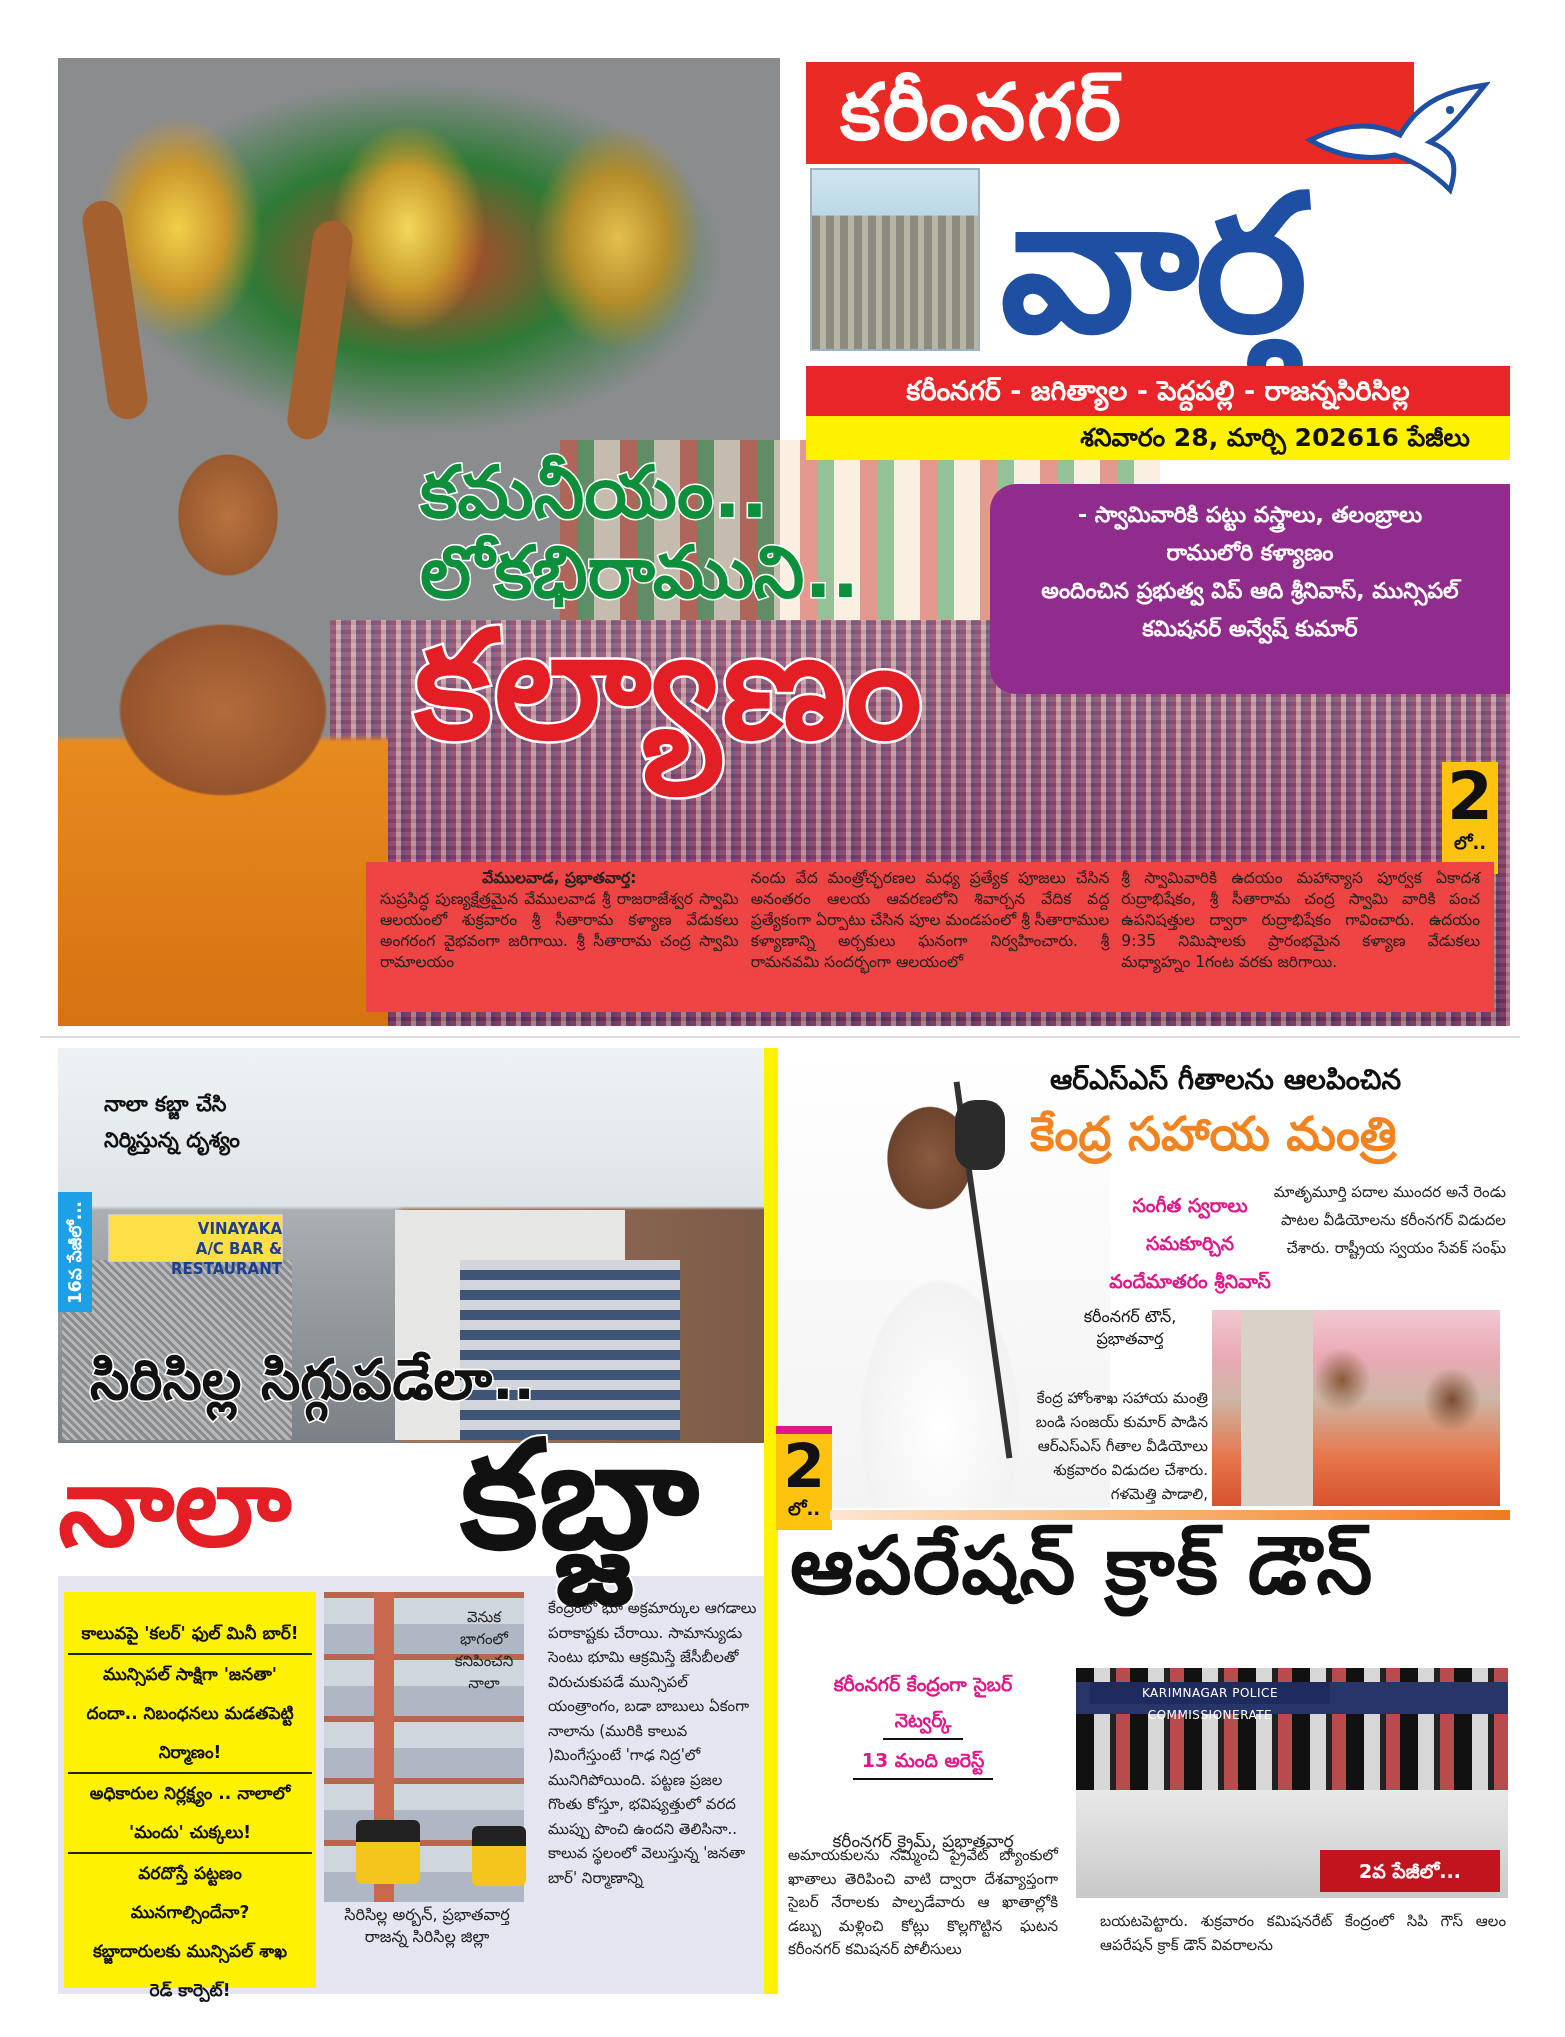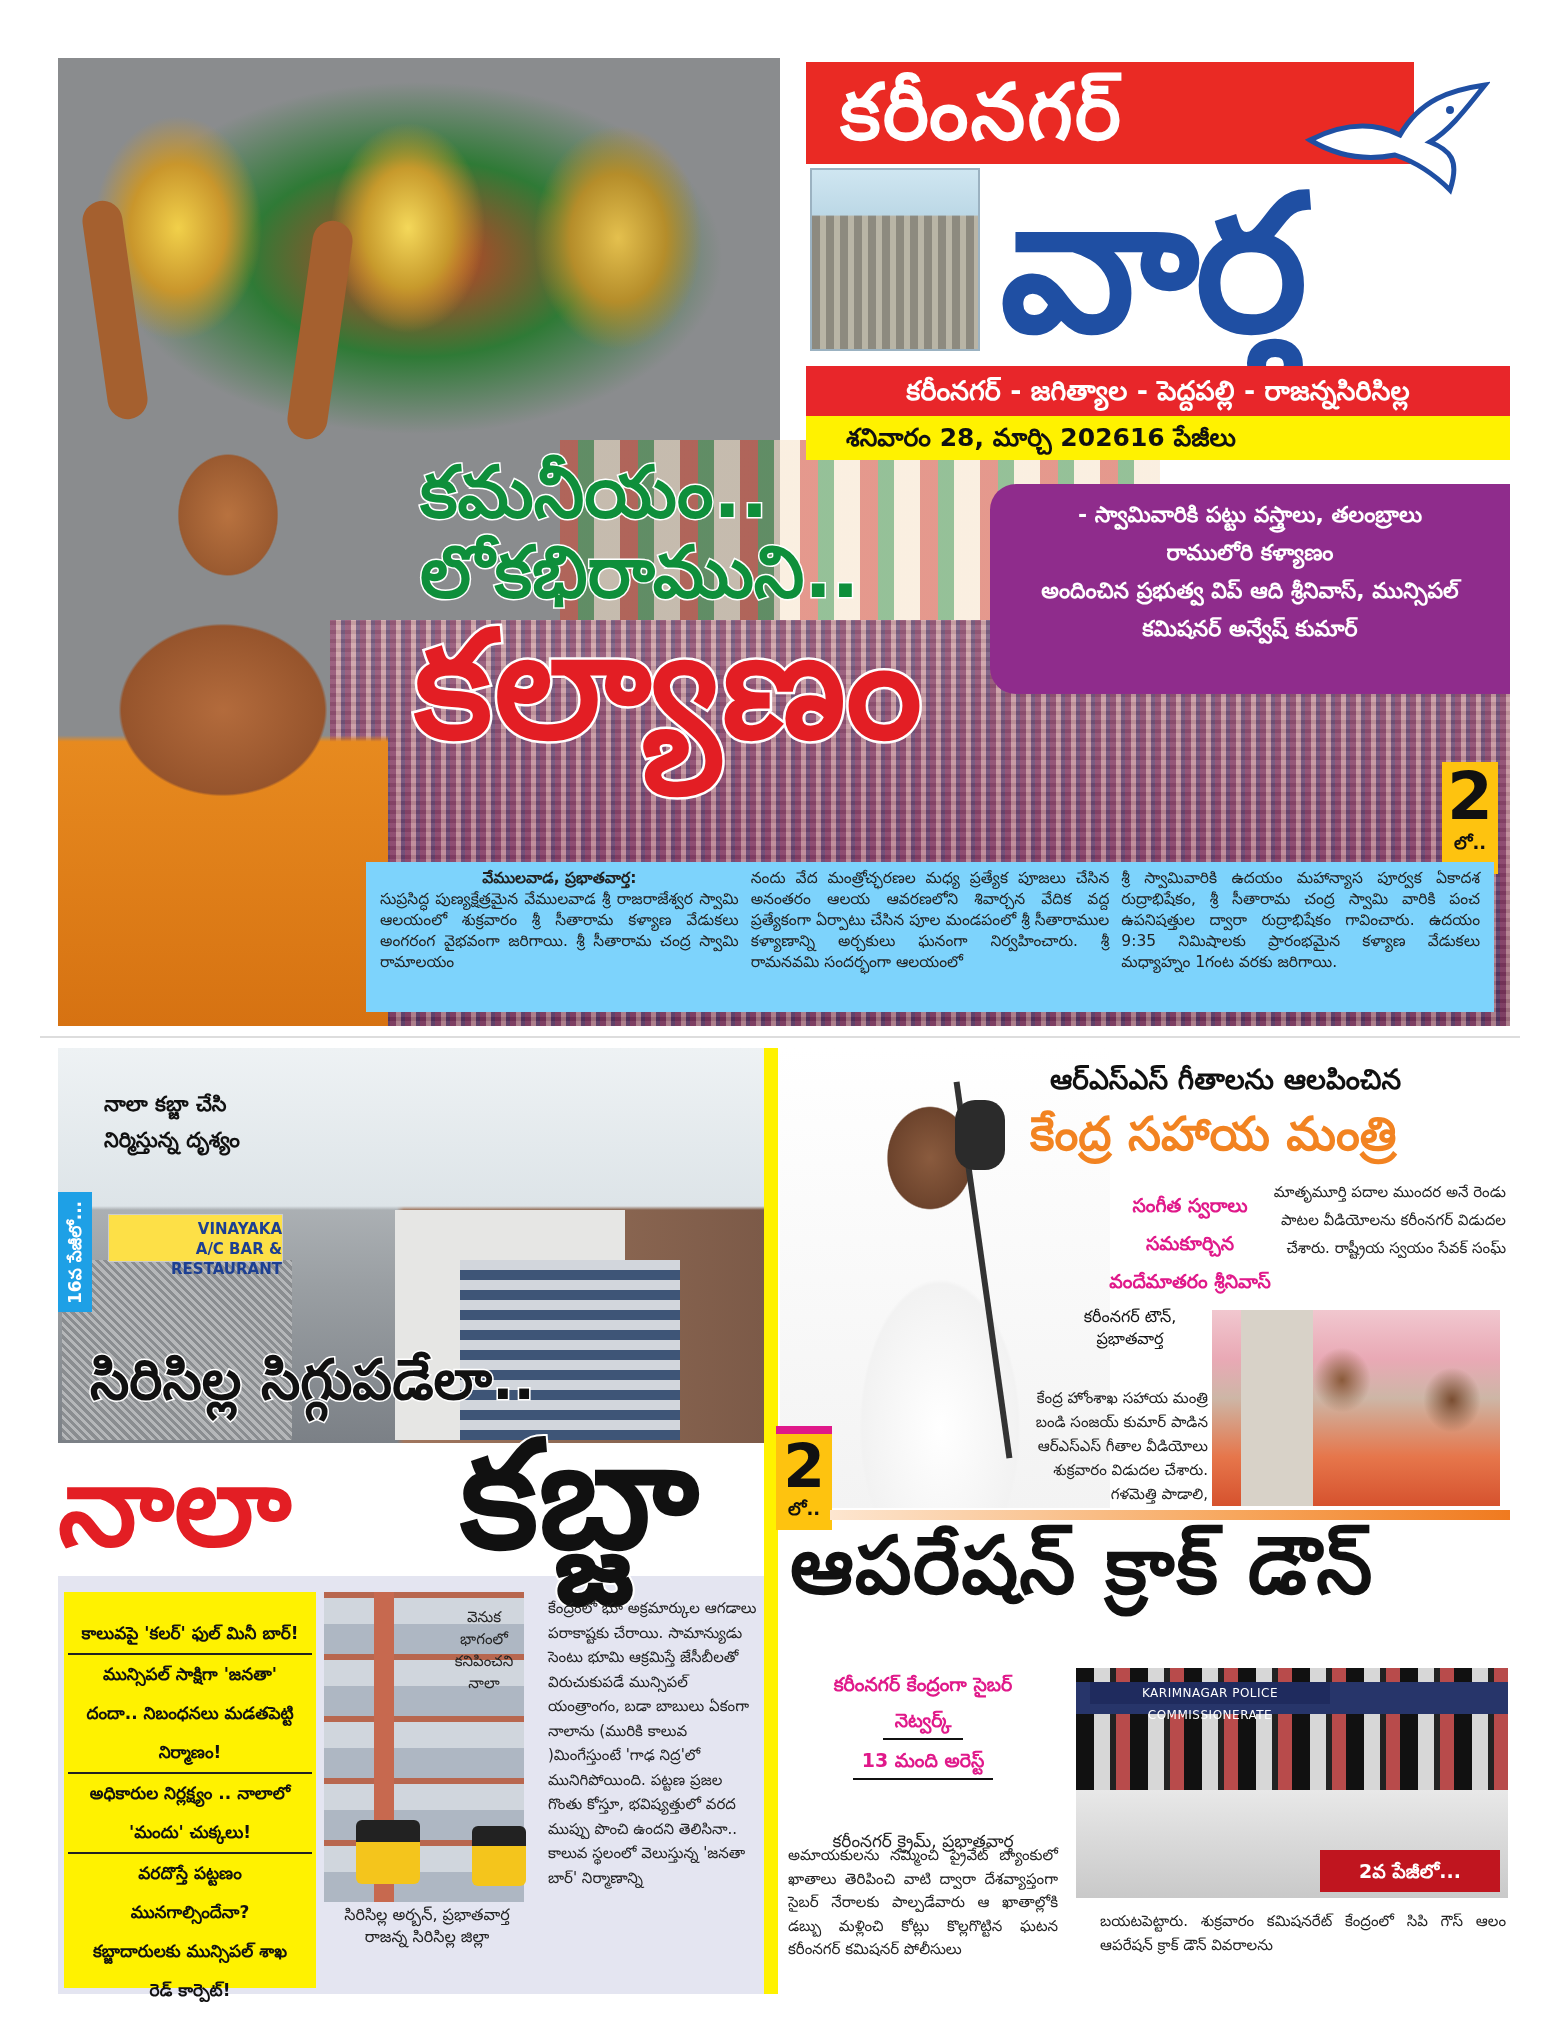--- a/index.html
+++ b/index.html
@@ -46,35 +46,35 @@
   .dam-photo {
     left: 810px; top: 168px; width: 170px; height: 183px;
     border: 2px solid #9bb2c1;
     background:
       linear-gradient(180deg, #cfe6f1 0%, #bcd8e6 25%, transparent 26%),
       repeating-linear-gradient(90deg, #8d8a7f 0 8px, #b9b5a6 8px 14px),
       linear-gradient(180deg, transparent 0%, transparent 65%, #3e7d2c 66%, #5d9a3a 100%);
   }
   .vaartha { left: 1000px; top: 170px; font-family: "DejaVu Sans", sans-serif; font-weight: bold; font-size: 190px; color: #1f4fa3; line-height: 190px; letter-spacing: -4px; }
   .district-bar { left: 806px; top: 366px; width: 704px; height: 50px; background: #e8262a; color: #fff; font-weight: bold; font-size: 27px; text-align: center; line-height: 50px; }
-  .date-bar { left: 806px; top: 416px; width: 704px; height: 44px; background: #fff200; color: #111; font-weight: bold; font-size: 25px; line-height: 44px; padding: 0 40px; display: flex; justify-content: flex-start; }
+  .date-bar { left: 806px; top: 416px; width: 704px; height: 44px; background: #fff200; color: #111; font-weight: bold; font-size: 25px; line-height: 44px; padding: 0 40px; display: flex; justify-content: flex-end; }
 
   .headline-green { color: #0e8f3b; font-weight: bold; -webkit-text-stroke: 3px #fff; paint-order: stroke fill; line-height: 1; }
   .hl1 { left: 420px; top: 456px; font-size: 72px; }
   .hl2 { left: 420px; top: 536px; font-size: 72px; }
   .hl-kalyanam { left: 414px; top: 610px; font-size: 150px; color: #e31e24; font-weight: bold; -webkit-text-stroke: 5px #fff; paint-order: stroke fill; line-height: 1; letter-spacing: 2px; }
 
   .purple-box { left: 990px; top: 484px; width: 520px; height: 210px; background: #8f2c8c; border-radius: 26px 0 0 26px; color: #fff; font-weight: bold; font-size: 22px; text-align: center; padding: 12px 12px; line-height: 38px; }
 
   .page-tab { background: #fec30f; text-align: center; color: #111; font-weight: bold; }
   .tab2-top { left: 1442px; top: 762px; width: 56px; height: 112px; }
   .tab2-top .num { font-size: 66px; line-height: 70px; display: block; }
   .tab2-top .lo { font-size: 18px; line-height: 22px; display: block; }
 
-  .story-box { left: 366px; top: 862px; width: 1128px; height: 150px; background: #7dd3fc; padding: 6px 14px; font-size: 15.5px; line-height: 21px; color: #222; display: flex; gap: 12px; }
+  .story-box { left: 366px; top: 862px; width: 1128px; height: 150px; background: #ef4444; padding: 6px 14px; font-size: 15.5px; line-height: 21px; color: #222; display: flex; gap: 12px; }
   .story-col { flex: 1; text-align: justify; }
   .story-dateline { font-weight: bold; text-align: center; display: block; }
 
   .divider-top { left: 40px; top: 1036px; width: 1480px; height: 2px; background: #ddd; }
 
   
   .nala-photo {
     left: 58px; top: 1048px; width: 706px; height: 395px;
     background:
       linear-gradient(180deg, #eef2f4 0%, #dde4e8 40%, transparent 41%),

